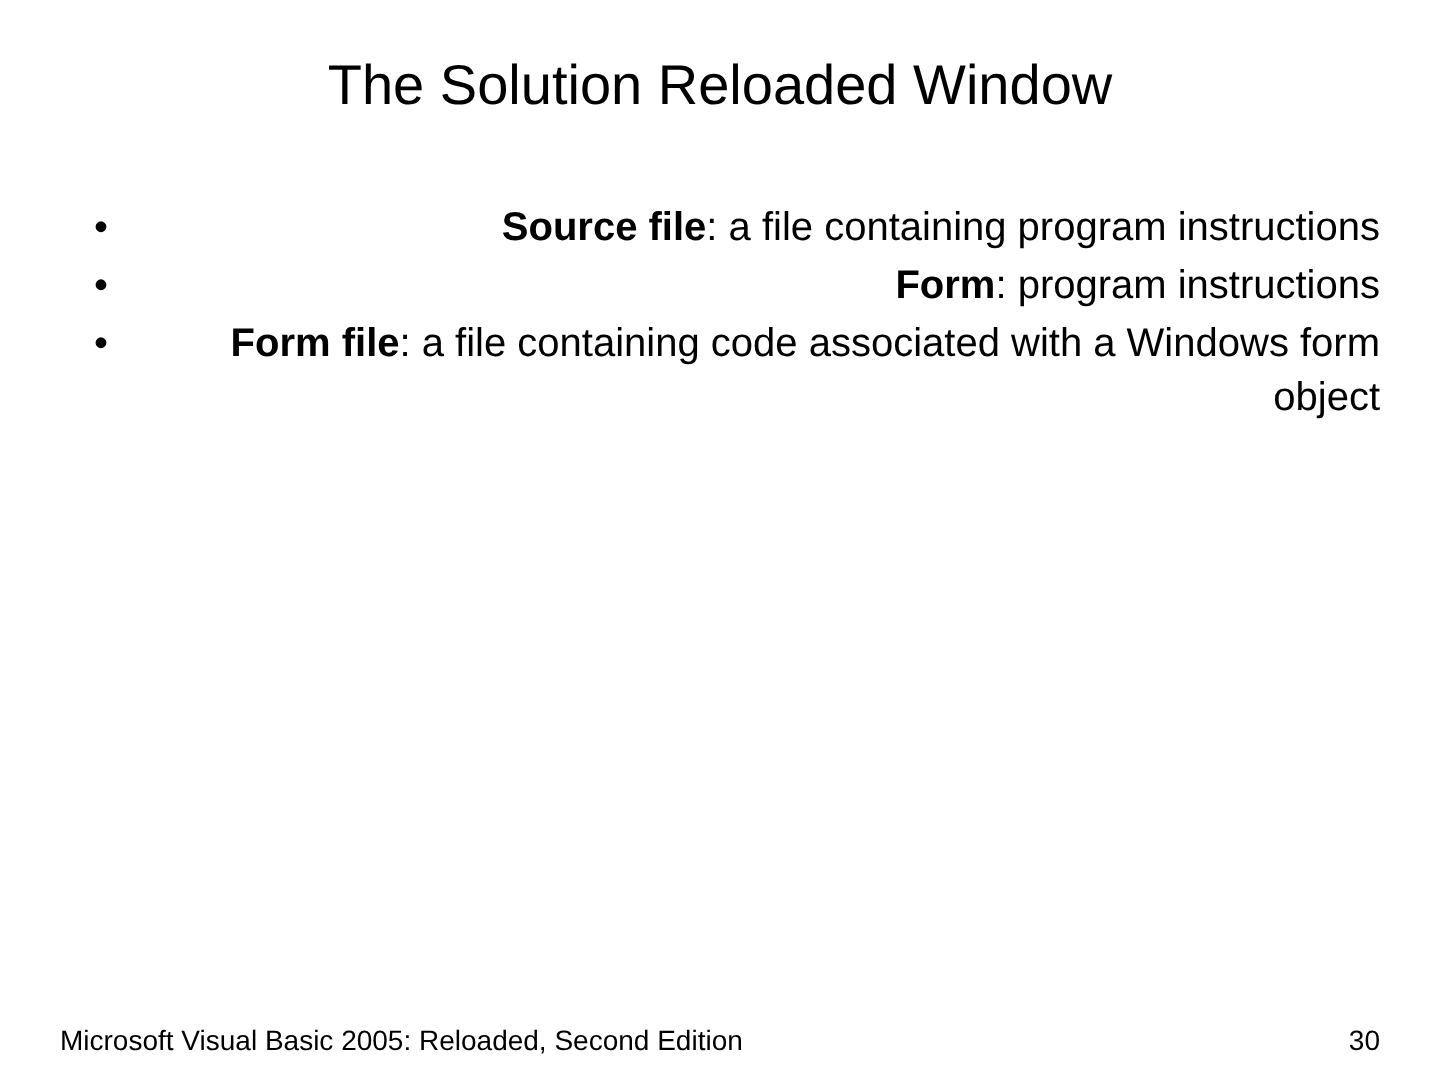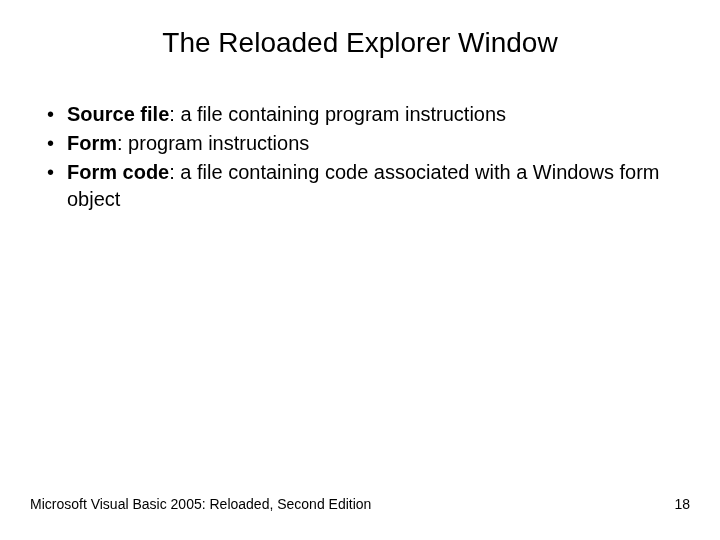--- a/index.html
+++ b/index.html
@@ -34,67 +34,68 @@
     }
     .bullet-list {
       list-style: none;
     }
     .bullet-item {
       font-size: 20px;
       line-height: 1.35;
       margin-bottom: 2px;
       position: relative;
       padding-left: 22px;
+      text-align: right;
     }
     .bullet-item::before {
       content: "•";
       position: absolute;
       left: 2px;
       top: 0;
       font-size: 20px;
     }
     .term {
       font-weight: bold;
     }
     .footer {
       position: absolute;
-      bottom: 28px;
+      bottom: 12px;
       left: 30px;
       right: 30px;
       display: flex;
       justify-content: space-between;
       align-items: center;
       font-size: 14px;
     }
     .footer-text {
       font-size: 14px;
     }
     .page-number {
       font-size: 14px;
     }
   </style>
 </head>
 <body>
 
 <div class="slide">
   <h1 class="title">
-    <span>The Reloaded Explorer Window</span><br>
+    <span>The Solution Reloaded Window</span><br>
   </h1>
 
   <div class="content">
     <ul class="bullet-list">
       <li class="bullet-item">
         <span class="term">Source file</span><span>: a file containing program instructions</span>
       </li>
       <li class="bullet-item">
         <span class="term">Form</span><span>: program instructions</span>
       </li>
       <li class="bullet-item">
-        <span class="term">Form code</span><span>: a file containing code associated with a Windows form object</span>
+        <span class="term">Form file</span><span>: a file containing code associated with a Windows form object</span>
       </li>
     </ul>
   </div>
 
   <div class="footer">
     <span class="footer-text">Microsoft Visual Basic 2005: Reloaded, Second Edition</span>
-    <span class="page-number">18</span>
+    <span class="page-number">30</span>
   </div>
 </div>
 
 </body></html>

